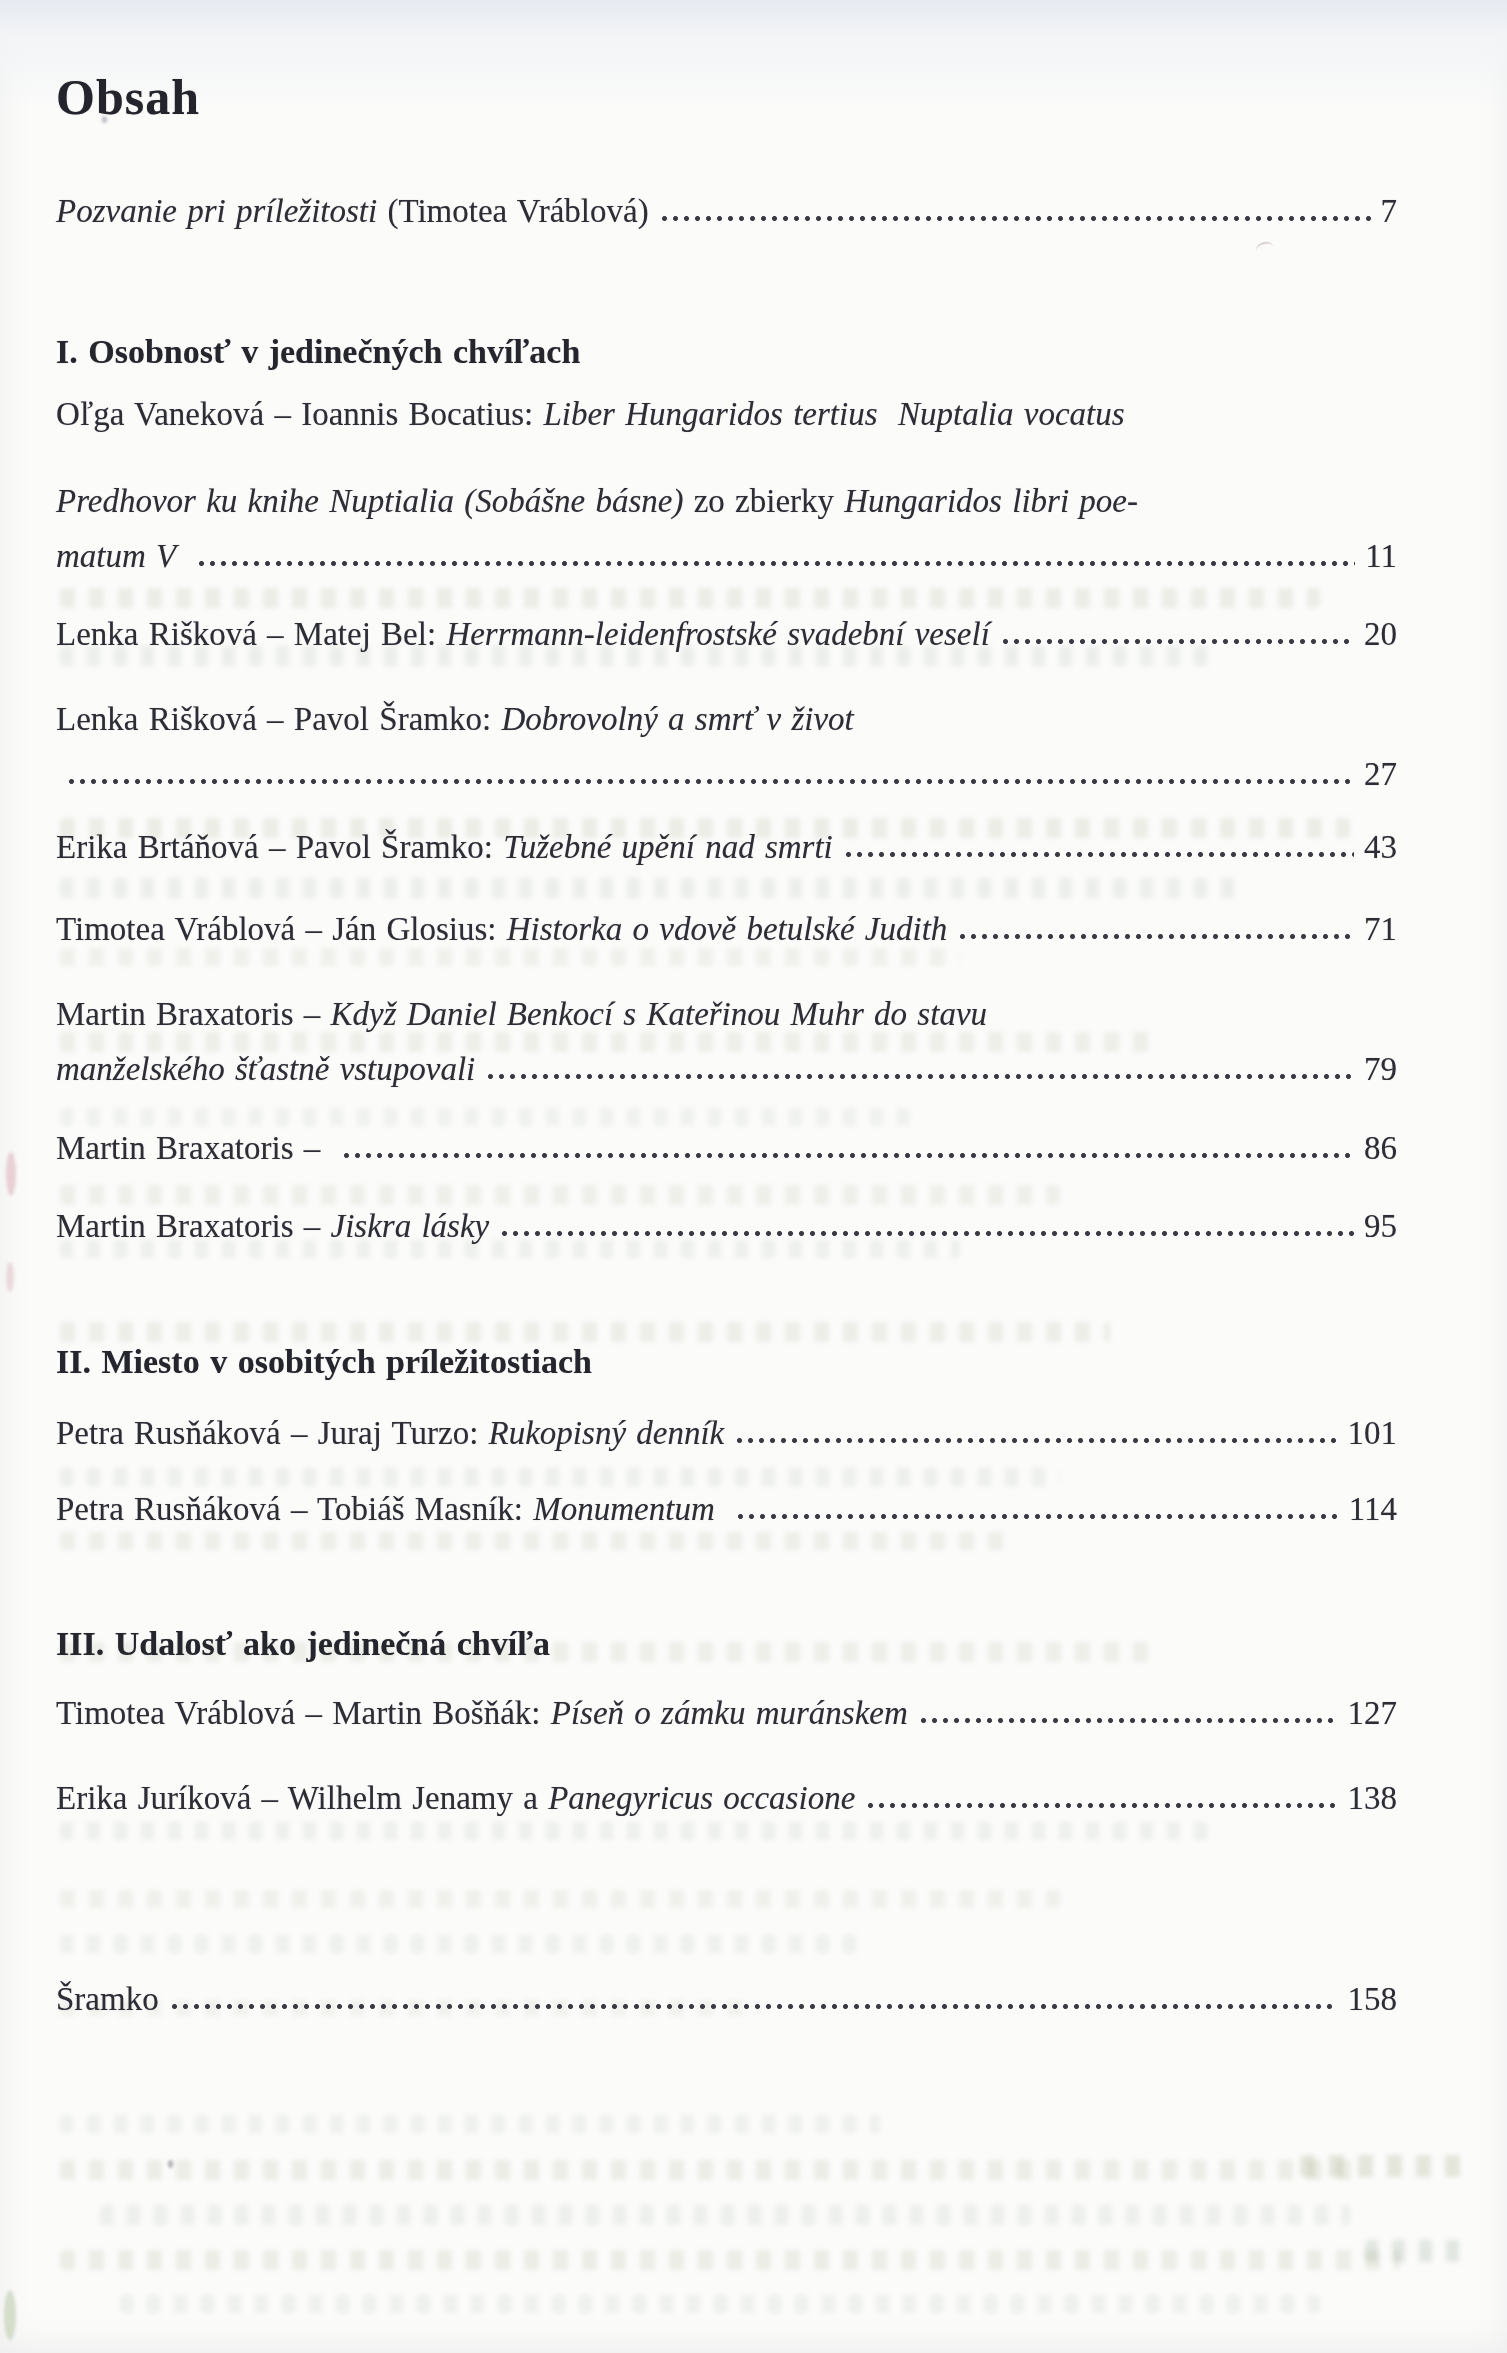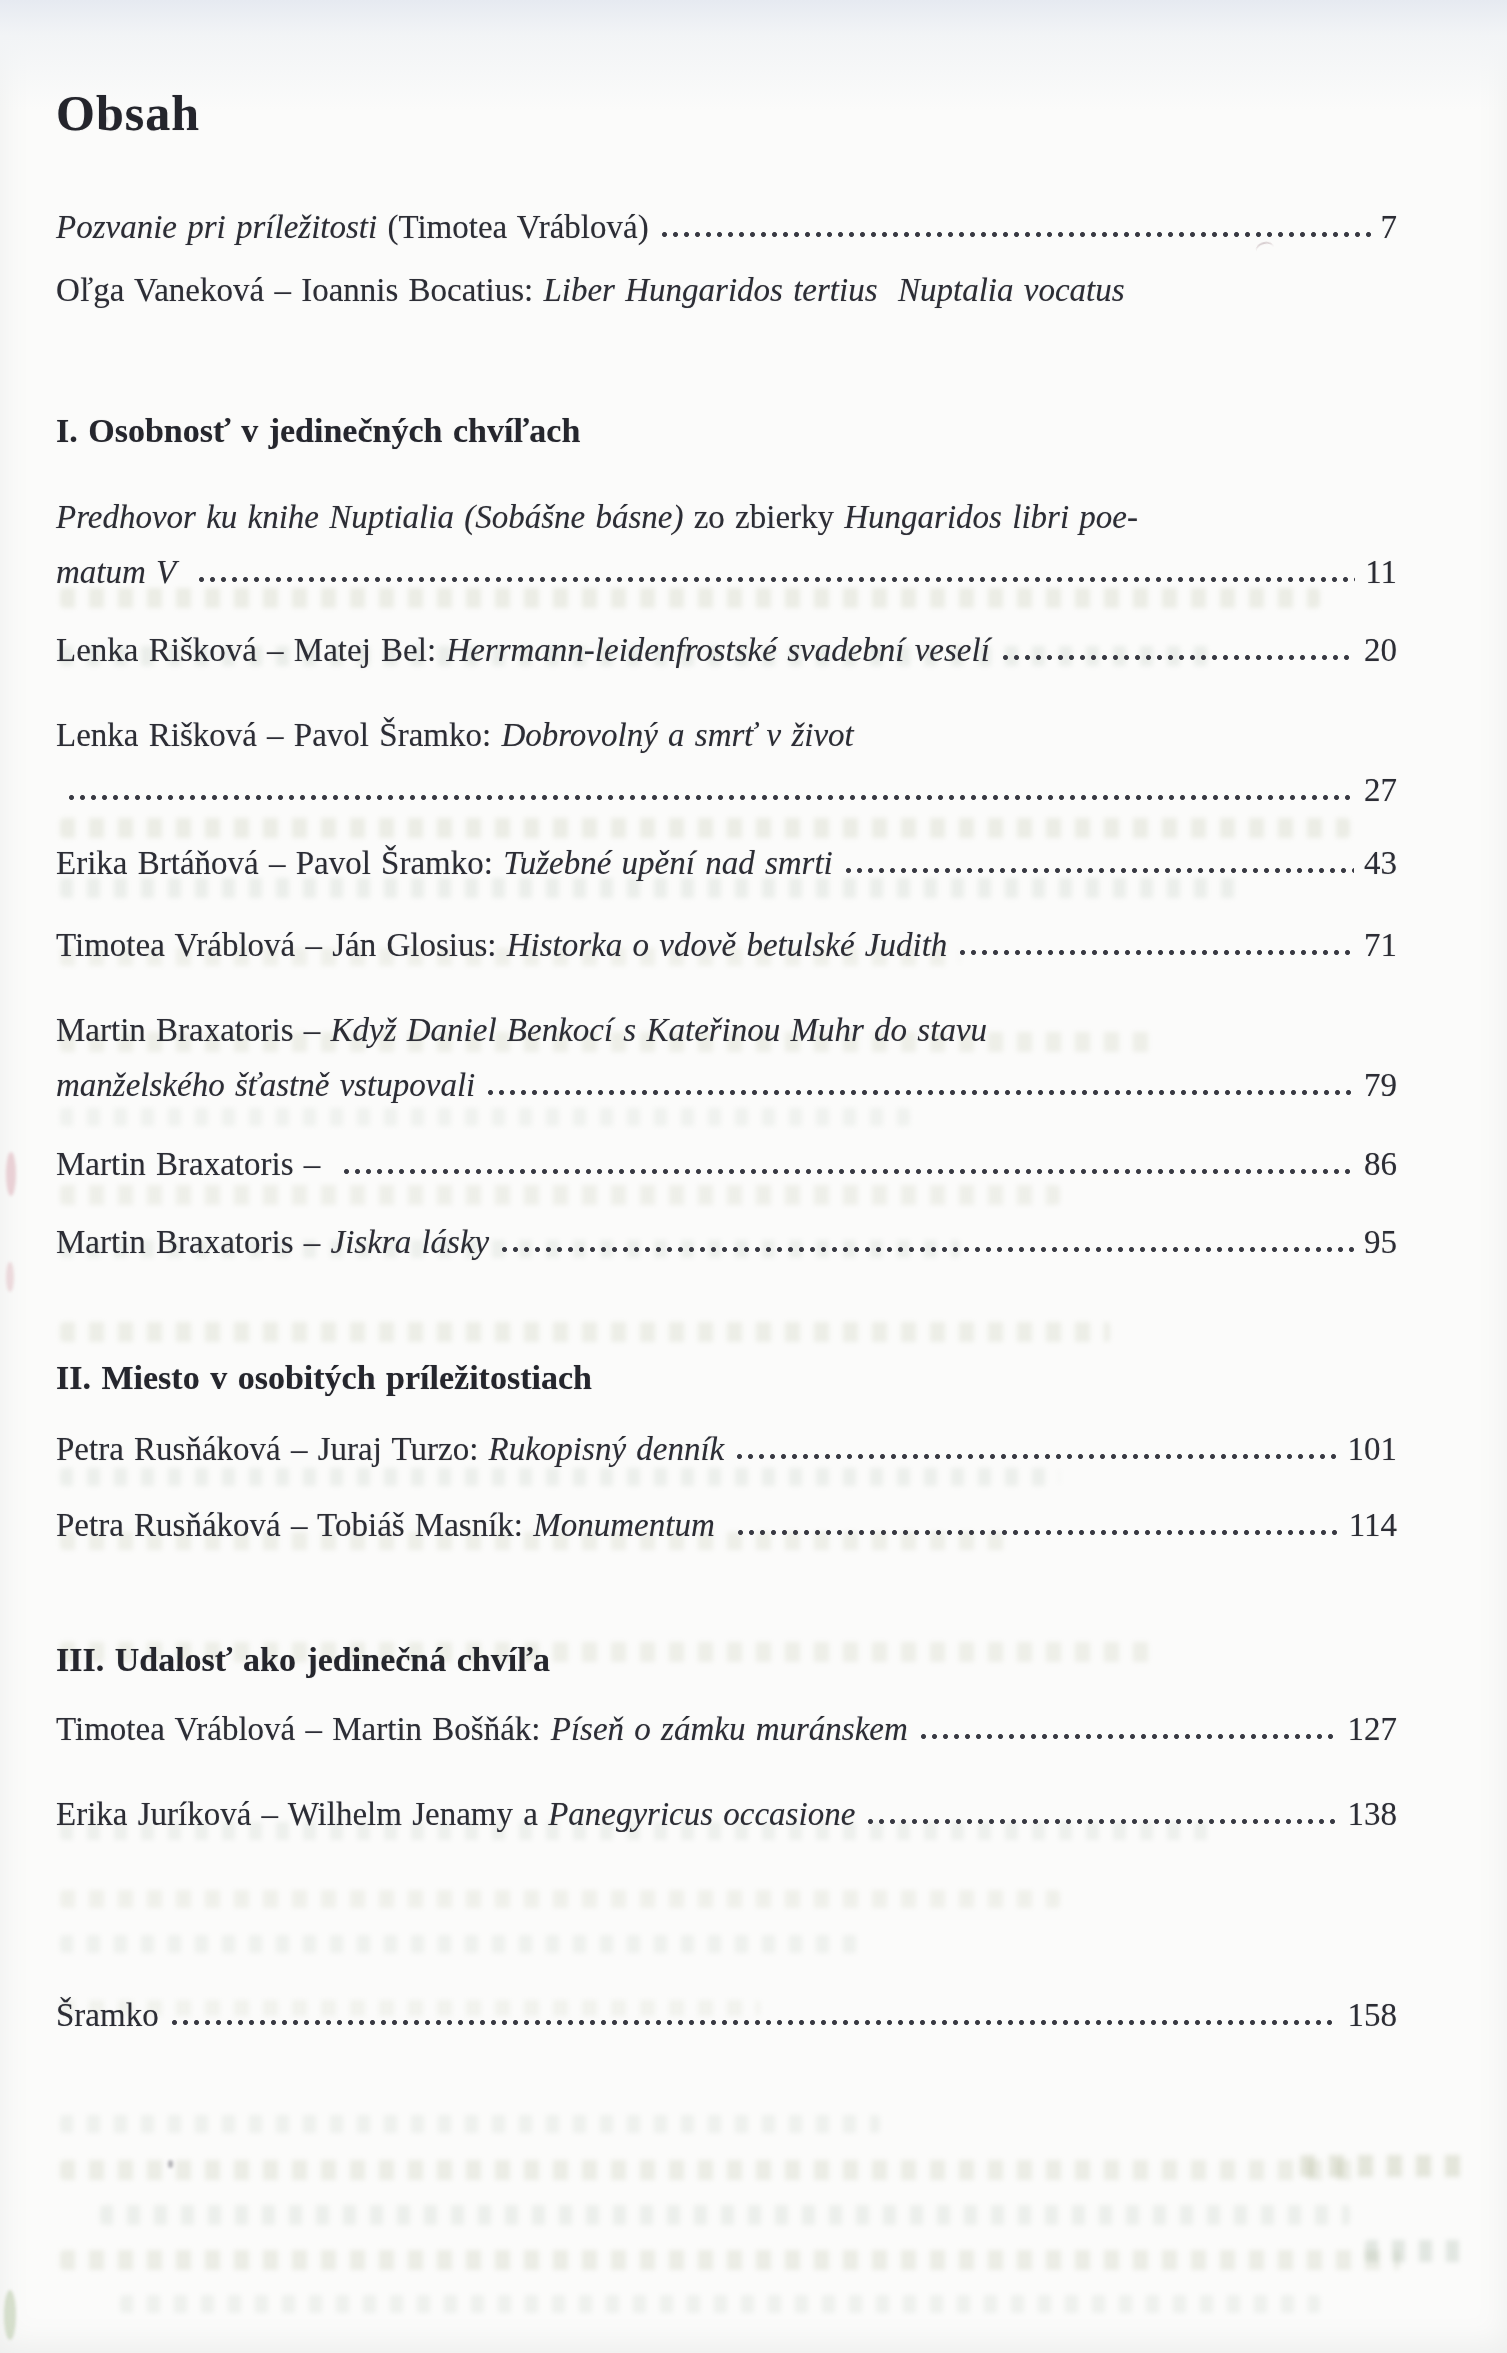--- a/index.html
+++ b/index.html
@@ -13,21 +13,21 @@
     box-shadow:inset 0 -8px 30px rgba(120,125,130,0.10);
   }
   
   .page::before{
     content:"";position:absolute;left:0;top:0;right:0;height:110px;
     background:linear-gradient(180deg,#e6eaf1 0%,#f2f4f6 32%,rgba(251,251,250,0) 100%);
     pointer-events:none;
   }
   .content{
     position:relative;
-    padding:80px 110px 0 56px; 
+    padding:64px 110px 0 56px; 
     z-index:2;
   }
   .row{
     display:flex;align-items:baseline;
     white-space:pre-wrap;
     font-size:33px;line-height:55px;
     word-spacing:2px;
     text-shadow:0 0 1px rgba(44,45,53,0.35);
   }
   .it{font-style:italic;}
@@ -106,28 +106,28 @@
     <div class="row doc-title" style="margin-top:0">
       <span class="ro">Obsah</span>
     </div>
 
     <div class="row" style="margin-top:54px">
       <span class="it">Pozvanie pri príležitosti</span><span class="ro"> (Timotea Vráblová)</span>
       <span class="dots"></span>
       <span class="pg">7</span>
     </div>
 
+    <div class="row heading" style="margin-top:85px">
+      <span>I. Osobnosť v jedinečných chvíľach</span>
+    </div>
+
     <div class="row" style="margin-top:8px">
       <span class="ro">Oľga Vaneková – Ioannis Bocatius: </span><span class="it">Liber Hungaridos tertius  Nuptalia vocatus</span>
     </div>
 
-    <div class="row heading" style="margin-top:85px">
-      <span>I. Osobnosť v jedinečných chvíľach</span>
-    </div>
-
     <div class="row" style="margin-top:32px">
       <span class="it">Predhovor ku knihe Nuptialia (Sobášne básne)</span><span class="ro"> zo zbierky </span><span class="it">Hungaridos libri poe-</span>
     </div>
 
     <div class="row" style="margin-top:0">
       <span class="it">matum V </span>
       <span class="dots"></span>
       <span class="pg">11</span>
     </div>
 

